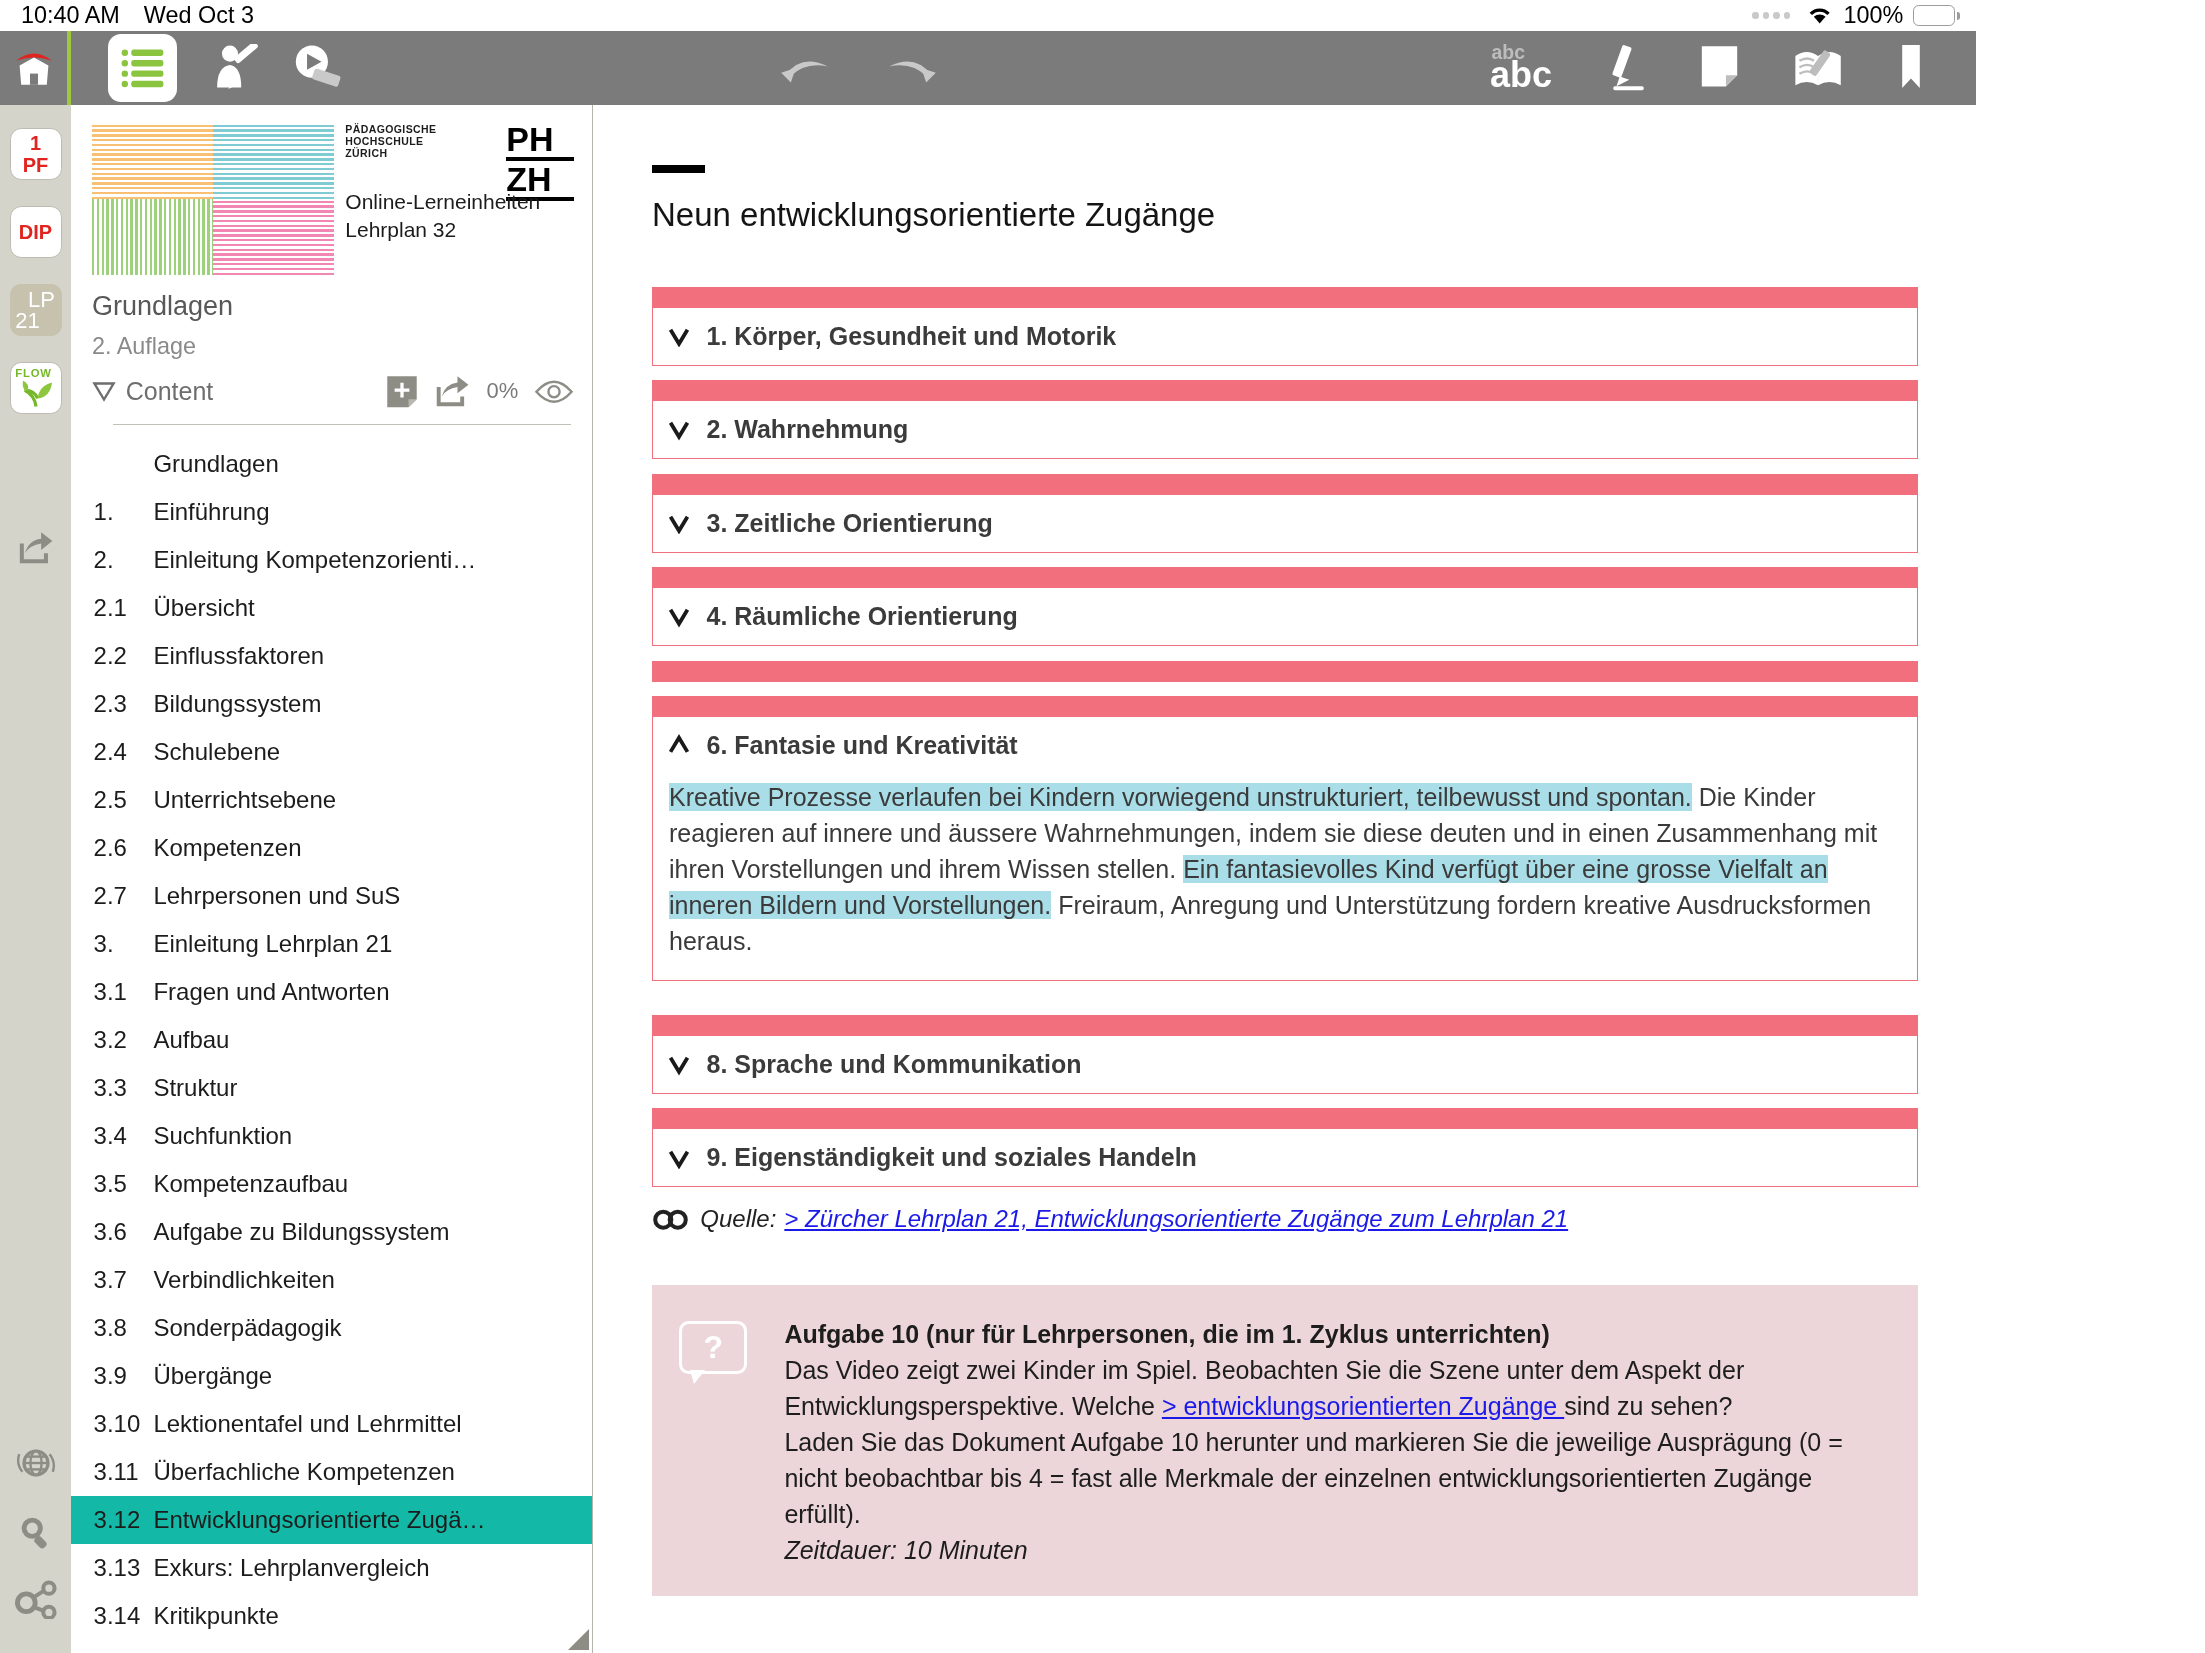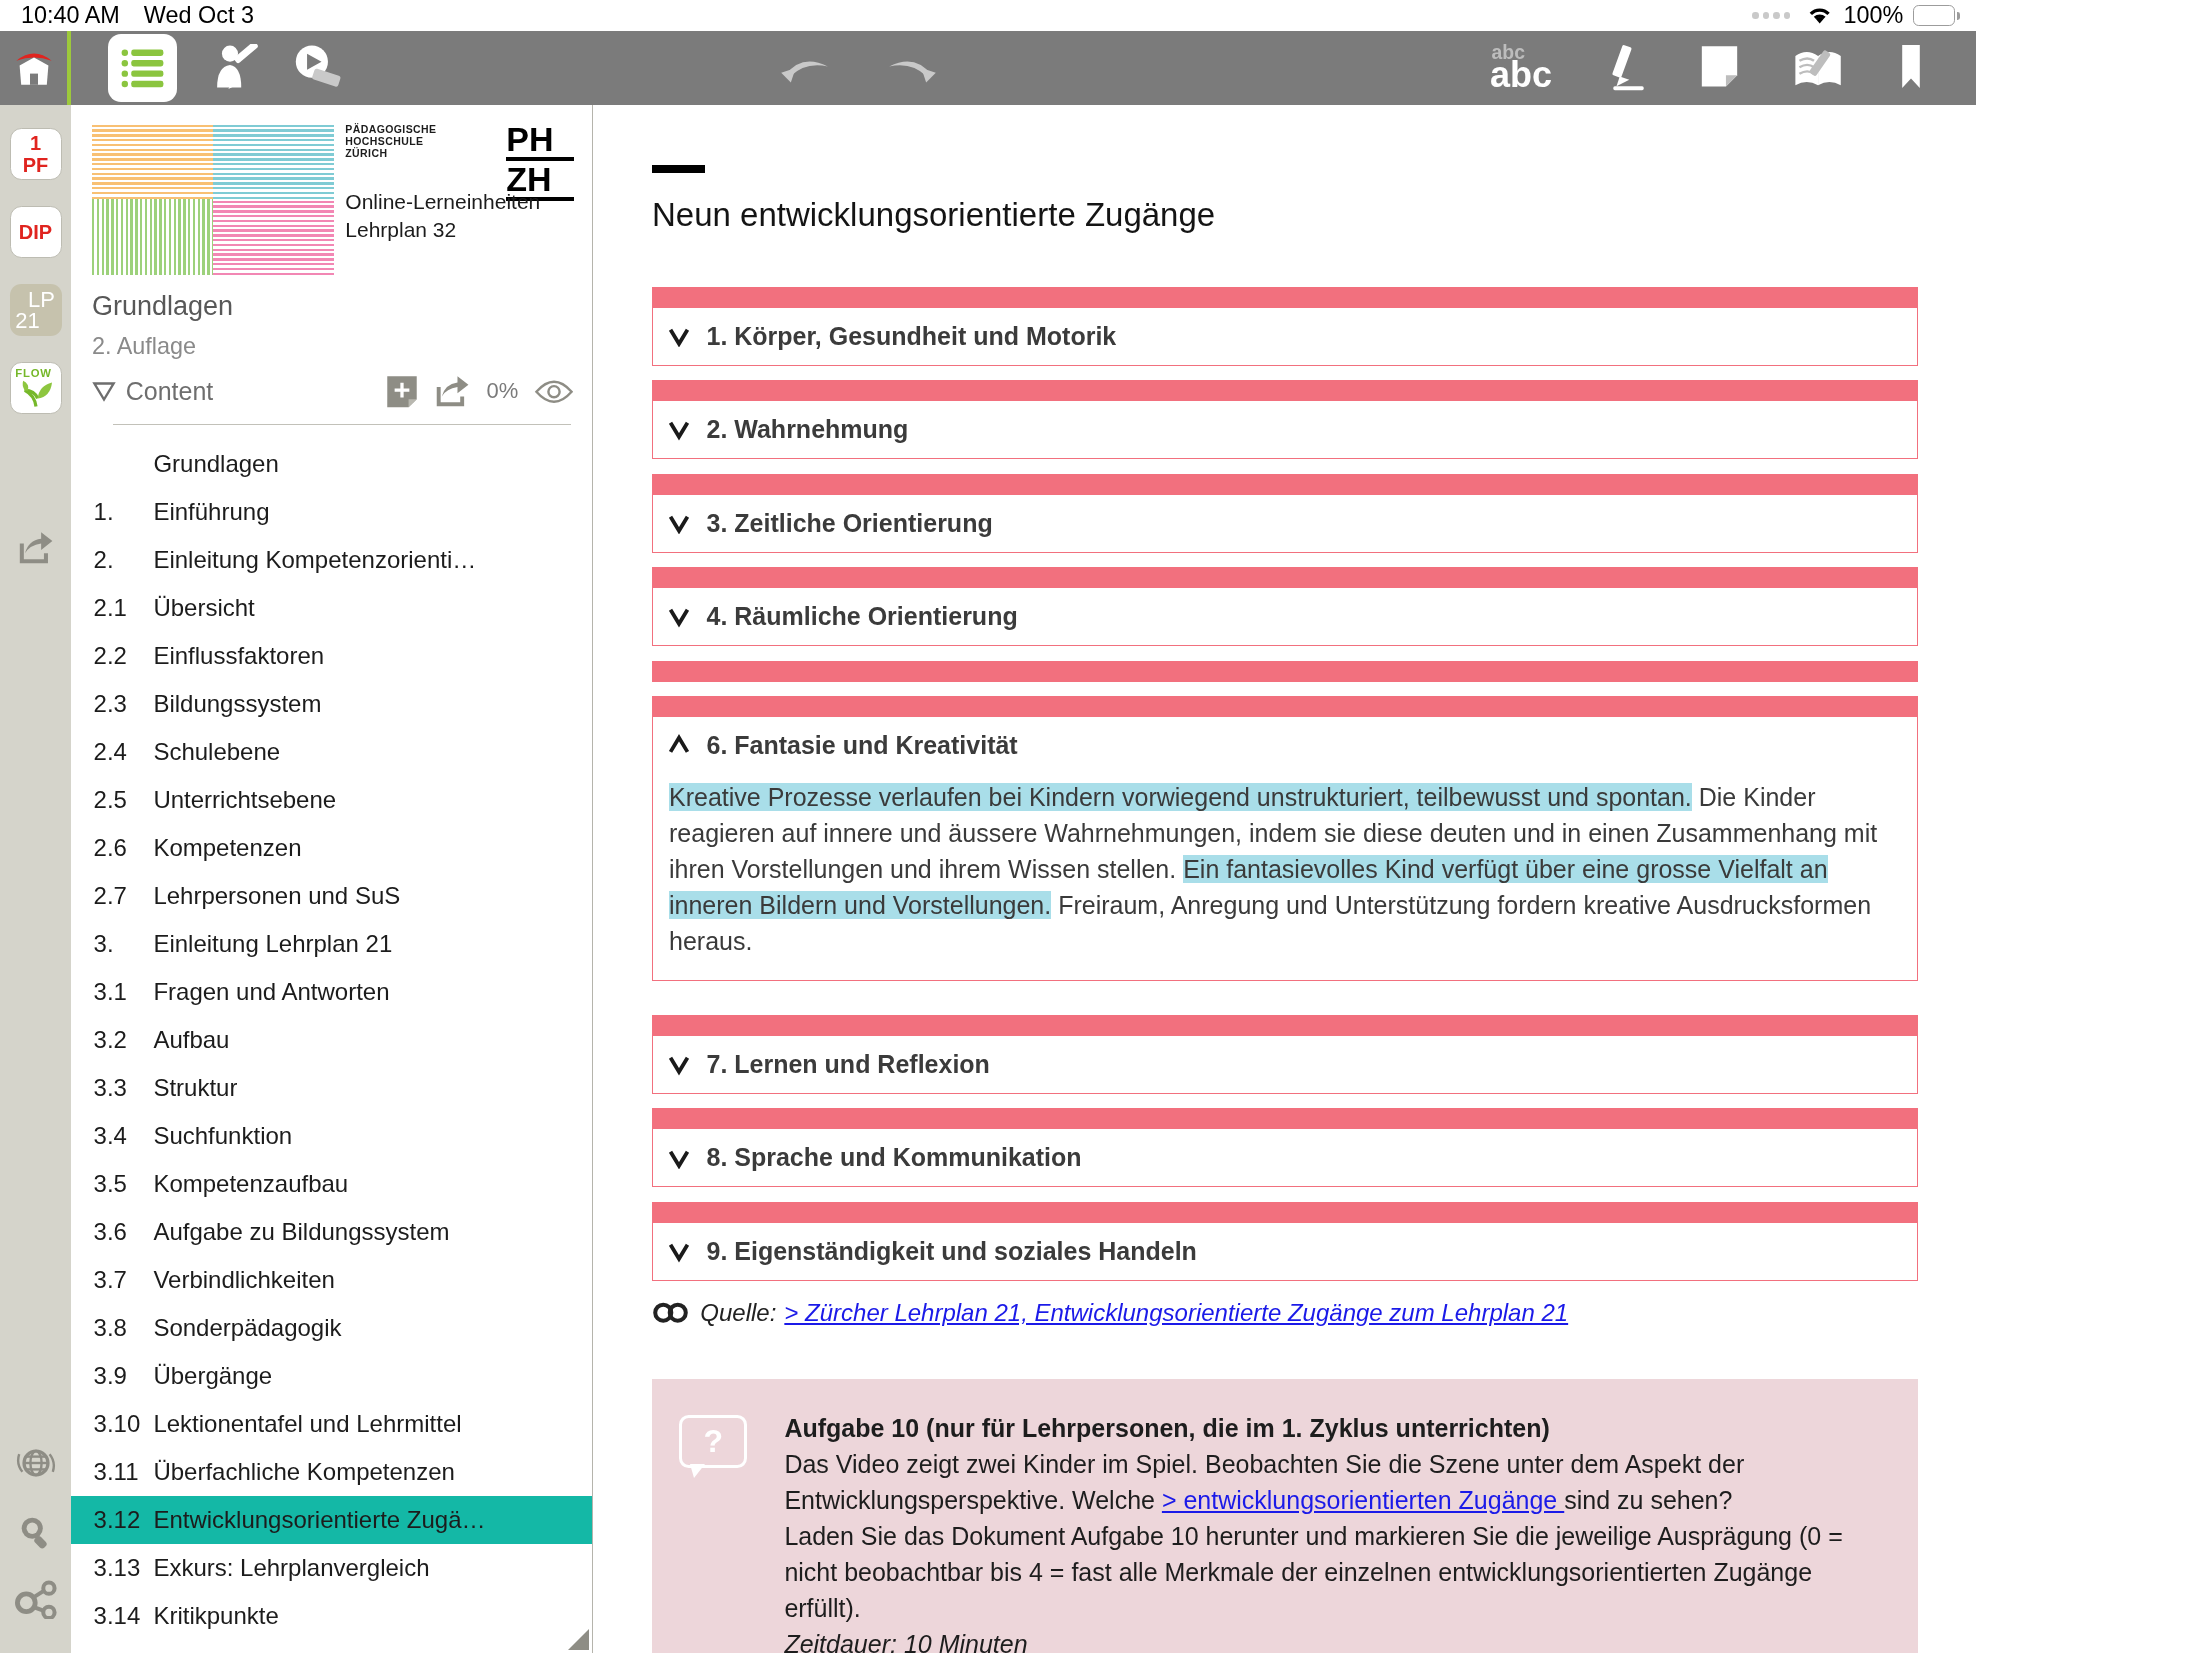--- a/index.html
+++ b/index.html
@@ -501,31 +501,20 @@
               <div class="acc-body"><span class="seg-highlight">Kreative Prozesse verlaufen bei Kindern vorwiegend unstrukturiert, teilbewusst und spontan.</span><span class="seg-plain"> Die Kinder reagieren auf innere und äussere Wahrnehmungen, indem sie diese deuten und in einen Zusammenhang mit ihren Vorstellungen und ihrem Wissen stellen. </span><span class="seg-highlight">Ein fantasievolles Kind verfügt über eine grosse Vielfalt an inneren Bildern und Vorstellungen.</span><span class="seg-plain"> Freiraum, Anregung und Unterstützung fordern kreative Ausdrucksformen heraus.</span></div>
             </div>
           </div>
           <div class="acc">
             <div class="acc-bar"></div>
             <div class="acc-box">
               <div class="acc-head">
                 <svg viewBox="0 0 24 24" class="chev">
                   <polyline points="3,5 12,20 21,5" fill="none" stroke="#1a1a1a" stroke-width="4"></polyline>
                 </svg>
-                <span class="acc-title">7. Lernen und Reflexion</span>
-              </div>
-            </div>
-          </div>
-          <div class="acc">
-            <div class="acc-bar"></div>
-            <div class="acc-box">
-              <div class="acc-head">
-                <svg viewBox="0 0 24 24" class="chev">
-                  <polyline points="3,5 12,20 21,5" fill="none" stroke="#1a1a1a" stroke-width="4"></polyline>
-                </svg>
                 <span class="acc-title">8. Sprache und Kommunikation</span>
               </div>
             </div>
           </div>
           <div class="acc">
             <div class="acc-bar"></div>
             <div class="acc-box">
               <div class="acc-head">
                 <svg viewBox="0 0 24 24" class="chev">
                   <polyline points="3,5 12,20 21,5" fill="none" stroke="#1a1a1a" stroke-width="4"></polyline>

